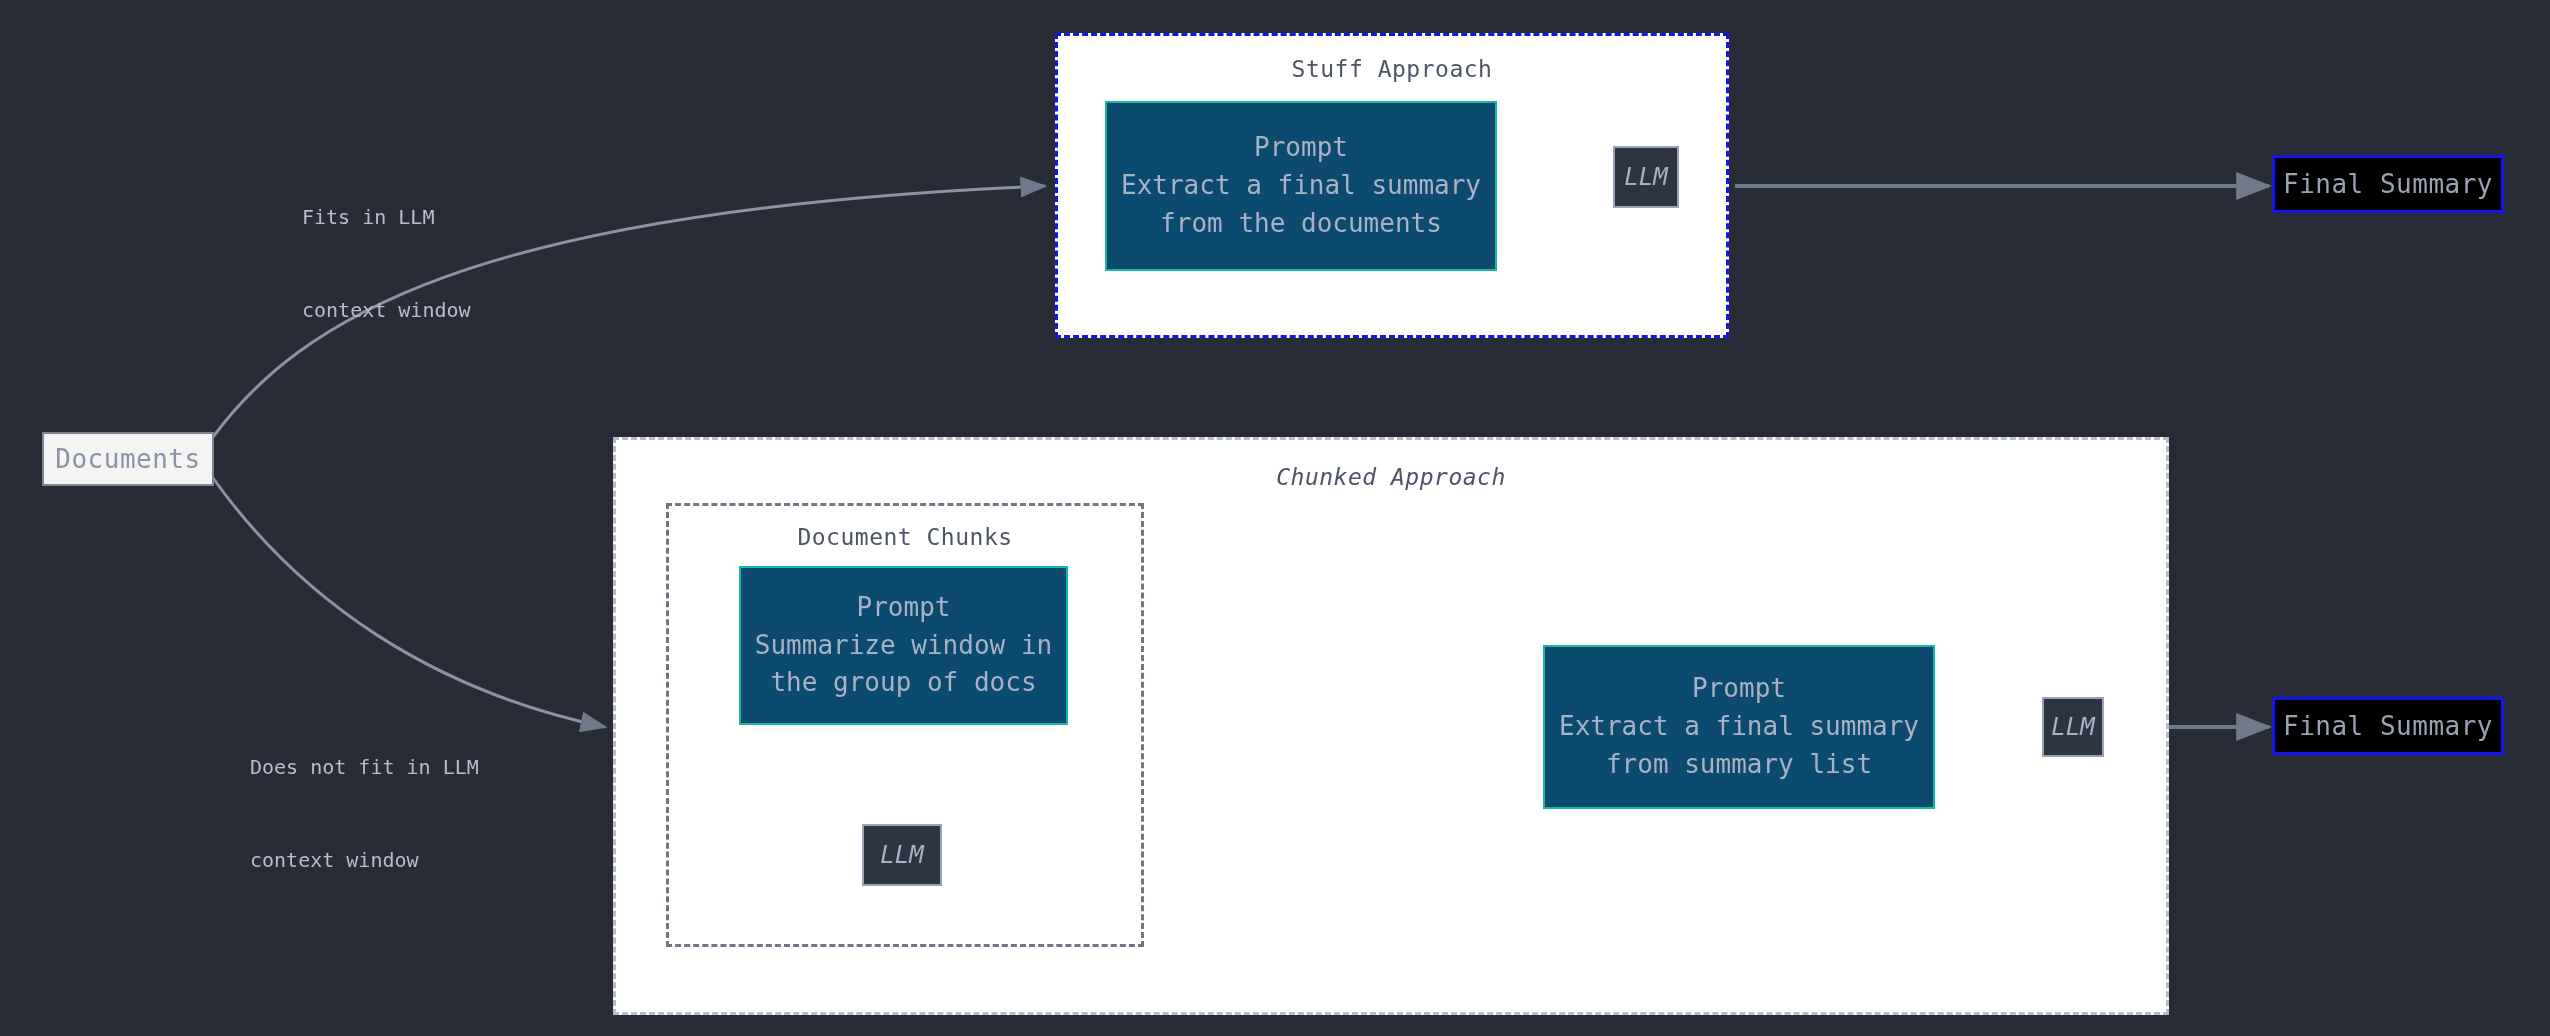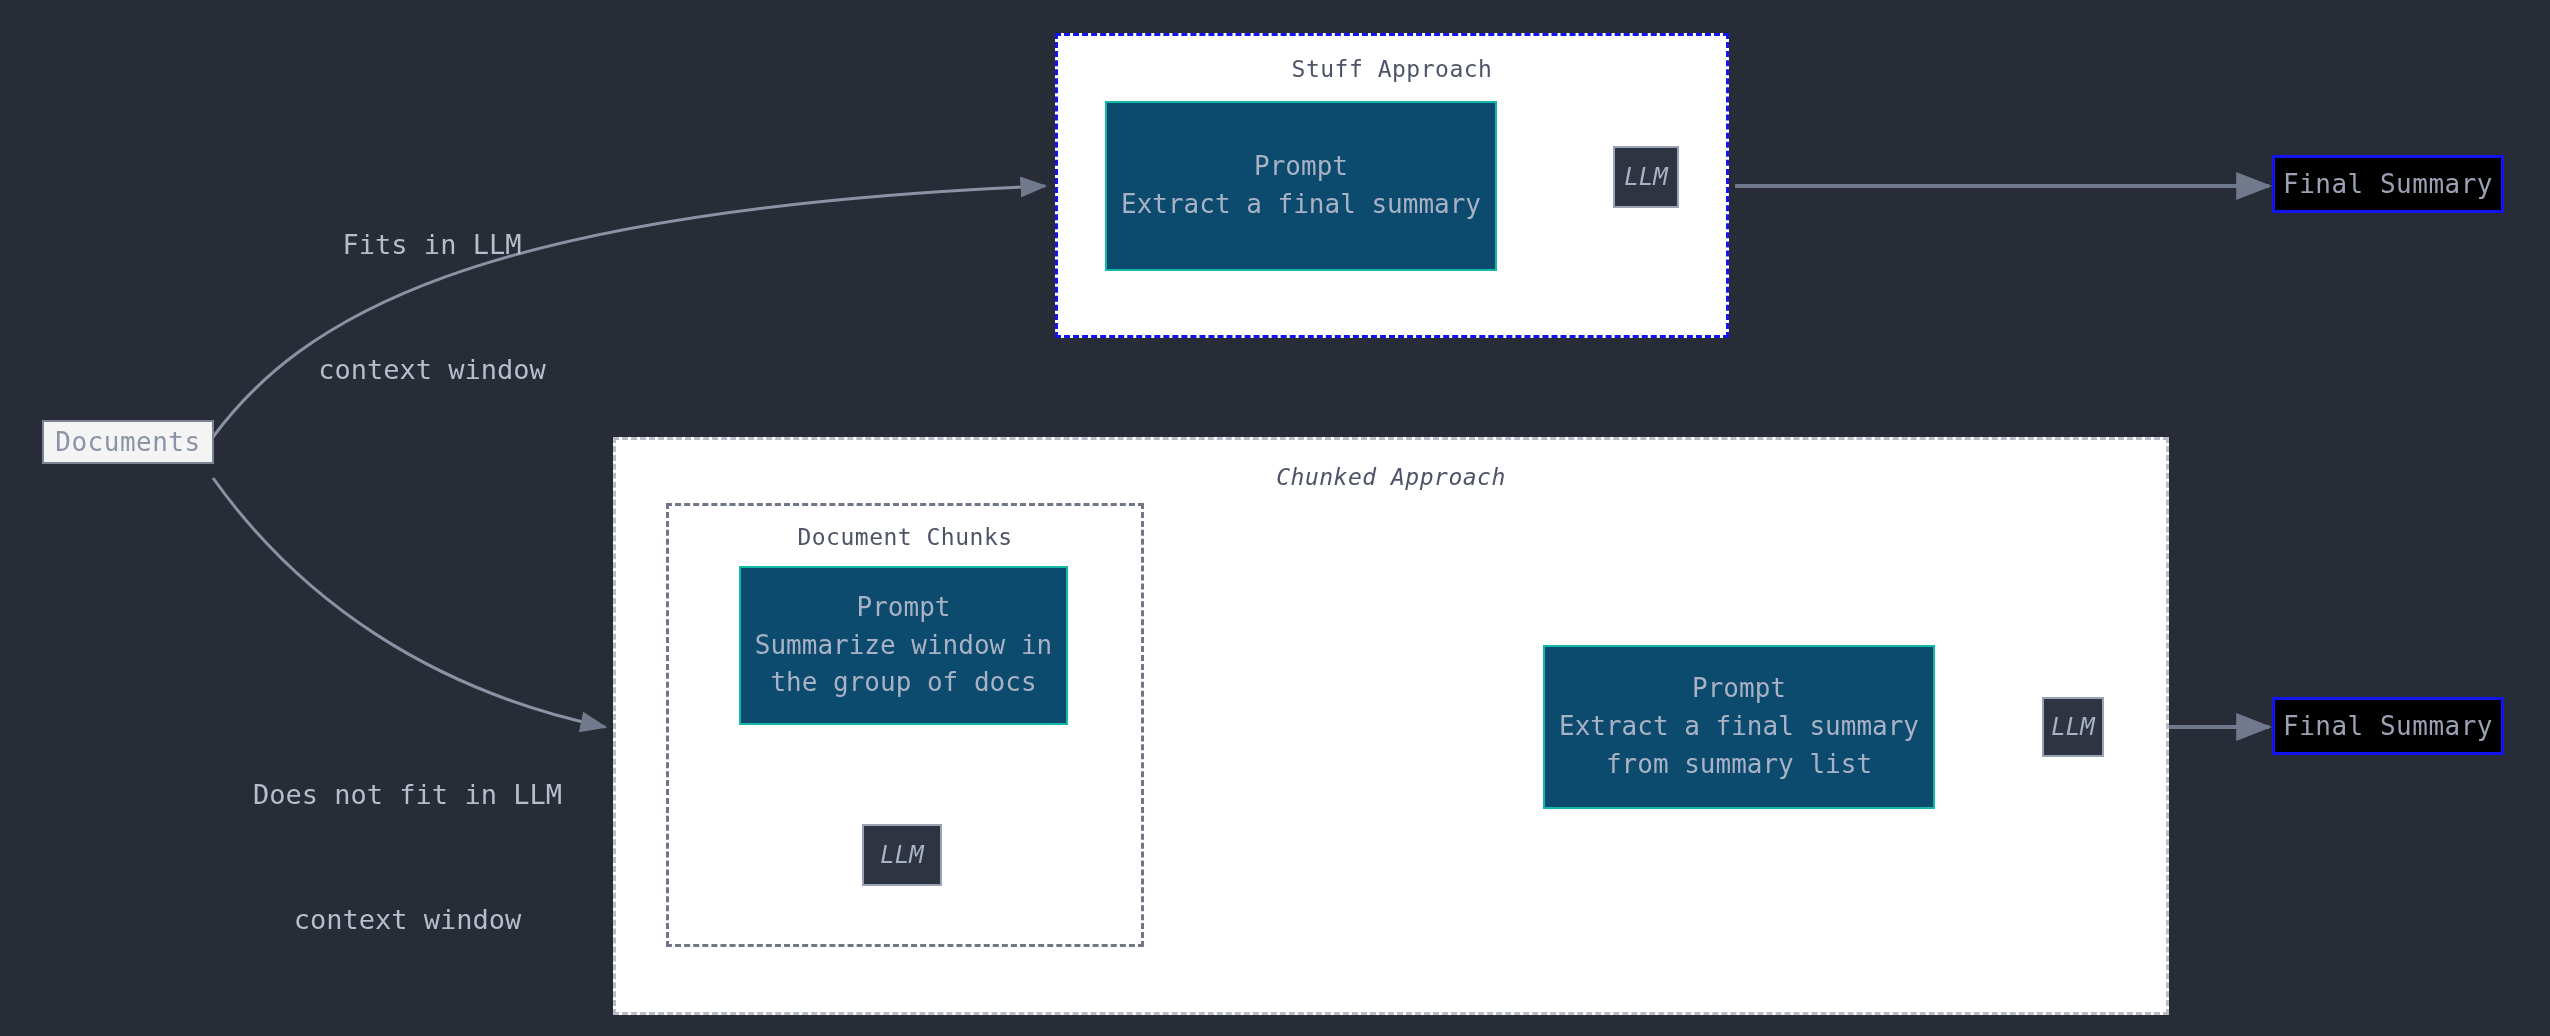--- a/index.html
+++ b/index.html
@@ -118,23 +118,22 @@
     color: #4d5467;
     font-size: 23px;
     letter-spacing: 0.5px;
     white-space: nowrap;
   }
 
   
   .edge-label {
     position: absolute;
     color: #b7bdcb;
-    font-size: 27px;
+    font-size: 20px;
     line-height: 1.55;
-    text-align: center;
     white-space: pre;
   }
 </style>
 </head>
 <body>
 
 <div id="canvas">
 
   <svg id="edges" viewBox="0 0 2550 1036" xmlns="http://www.w3.org/2000/svg">
     <defs>
@@ -165,31 +164,32 @@
   <div class="edge-label" style="left:302px; top:140px; width:260px;">
     <div>Fits in LLM</div>
     <div>context window</div>
   </div>
 
   <div class="edge-label" style="left:250px; top:690px; width:315px;">
     <div>Does not fit in LLM</div>
     <div>context window</div>
   </div>
 
-  <div class="node node-light" style="left:42px; top:420px; width:172px; height:44px;">
+  <div class="node node-light" style="left:42px; top:432px; width:172px; height:54px;">
     <span>Documents</span>
   </div>
 
   <div class="subgraph sg-stuff" style="left:1055px; top:33px; width:674px; height:305px;">
     <div class="sg-title" style="top:20px;">Stuff Approach</div>
   </div>
 
   <div class="node node-dark" style="left:1105px; top:101px; width:392px; height:170px;">
     <span class="ln">Prompt</span>
     <span class="ln">Extract a final summary</span>
+    <span class="ln">from the documents</span>
   </div>
 
   <div class="node node-llm" style="left:1613px; top:146px; width:66px; height:62px;">
     <span>LLM</span>
   </div>
 
   <div class="node node-final" style="left:2272px; top:155px; width:232px; height:58px;">
     <span>Final Summary</span>
   </div>
 

